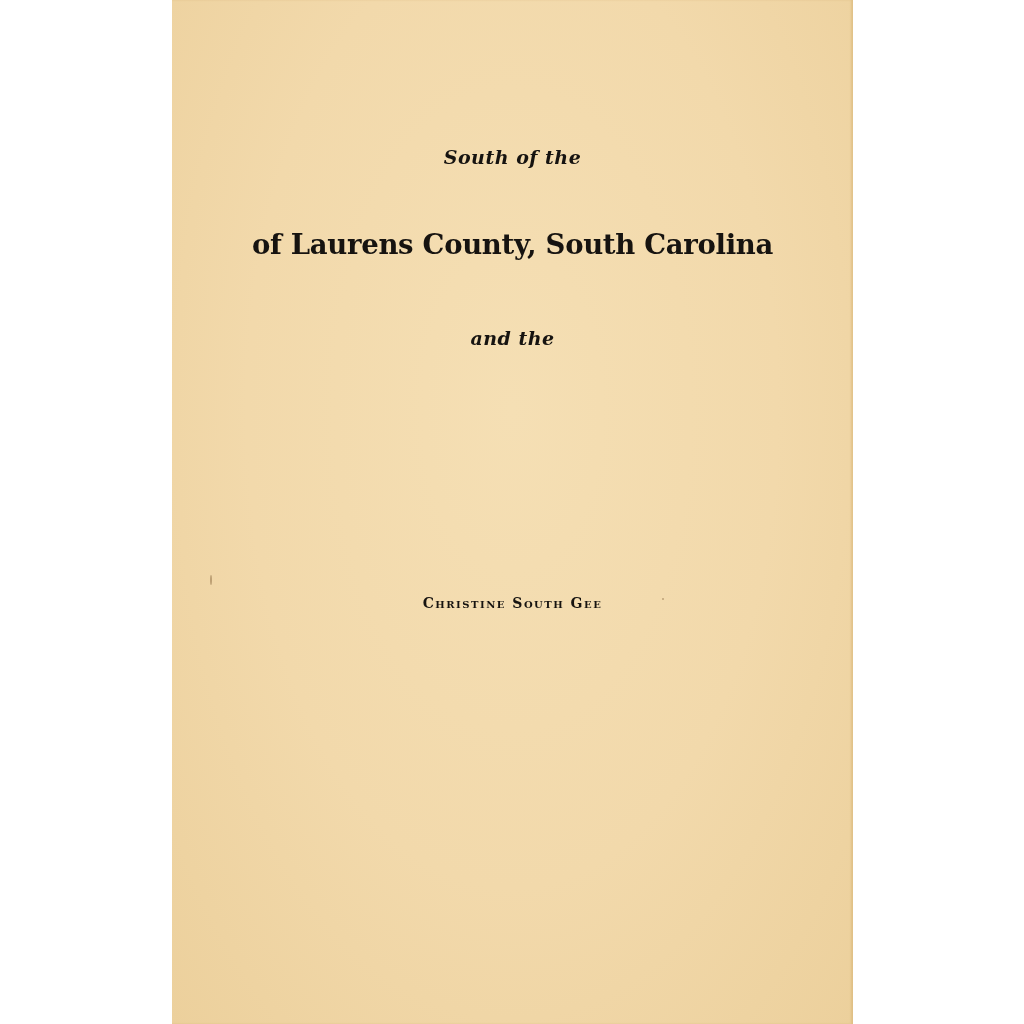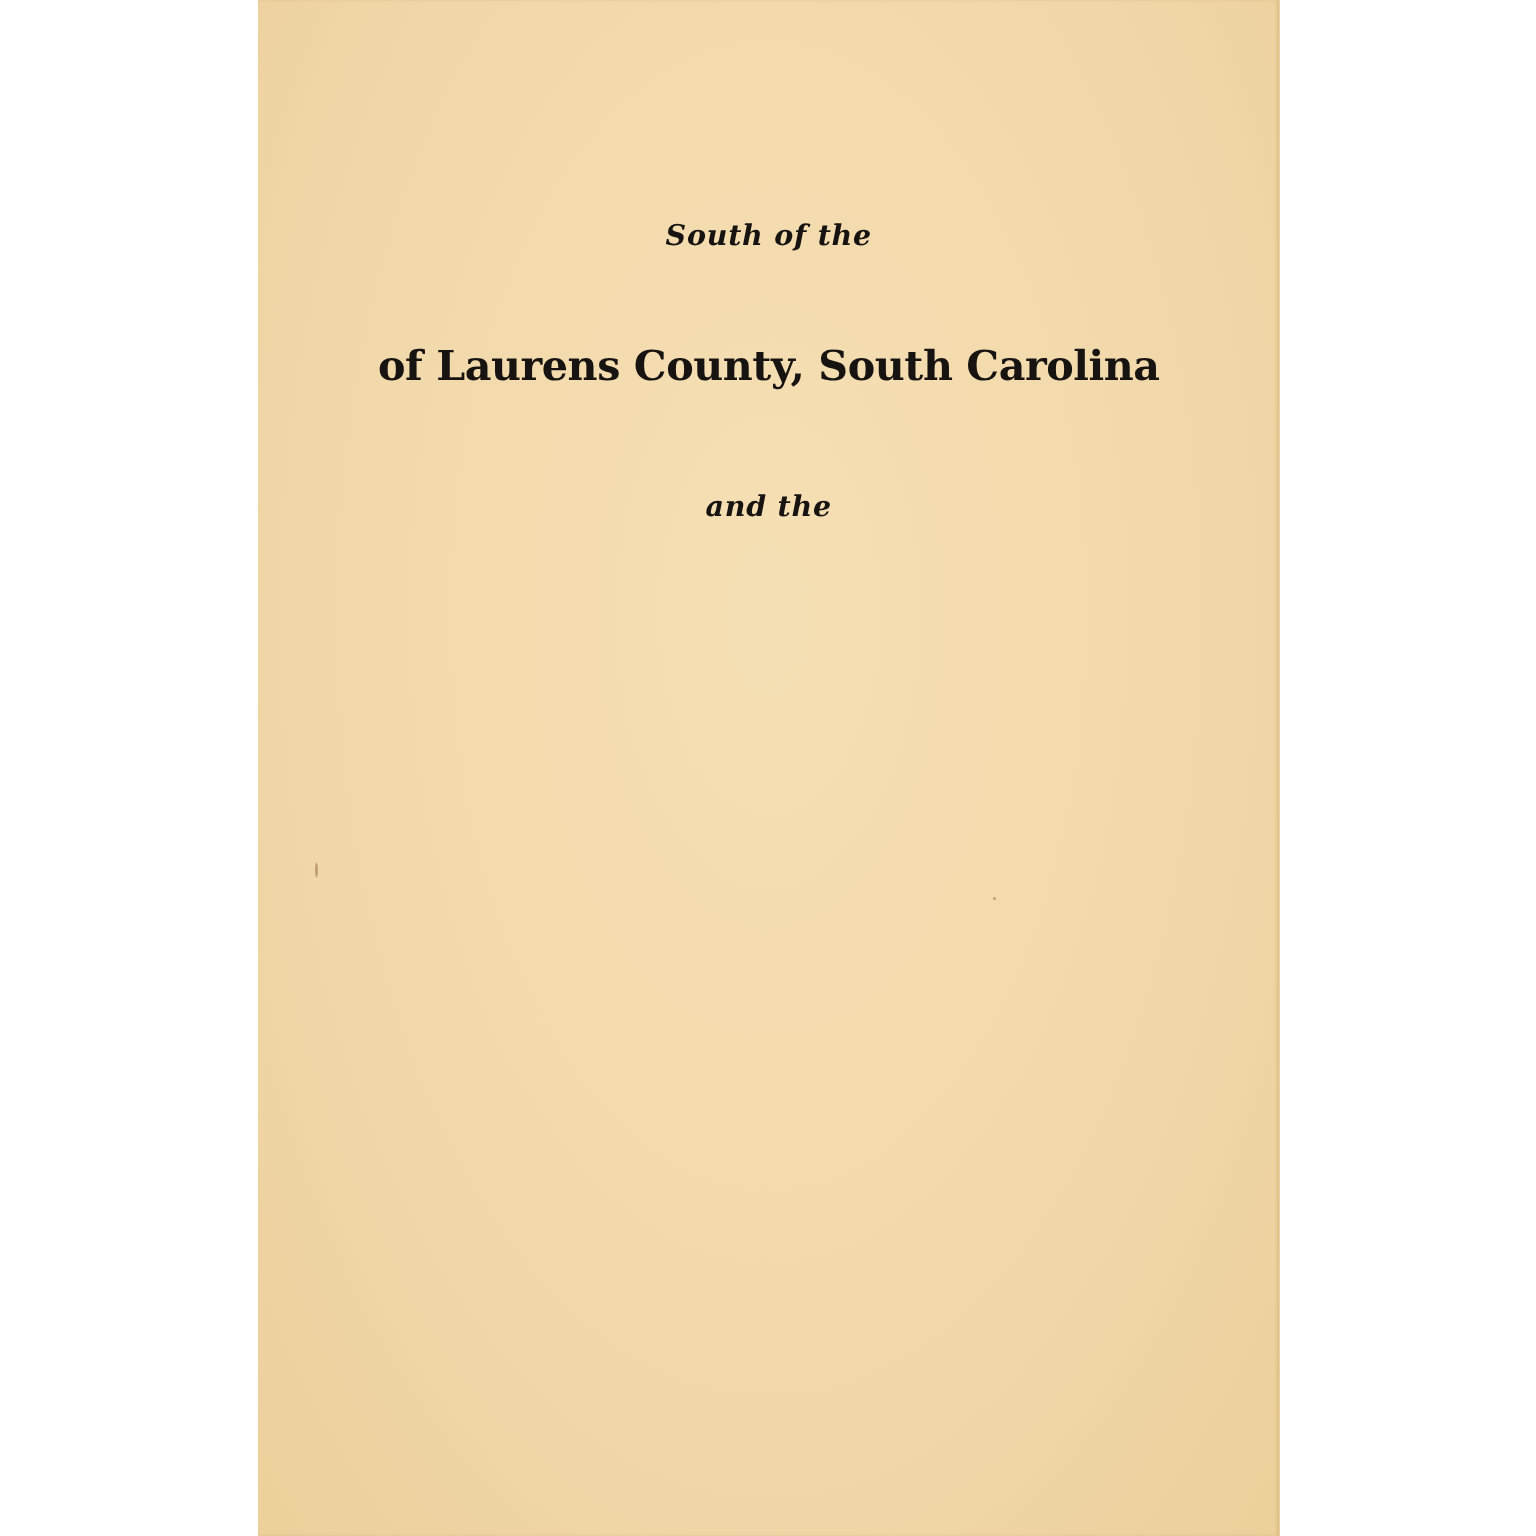--- a/index.html
+++ b/index.html
@@ -16,16 +16,17 @@
     .author { font-size: 14px; font-weight: bold; letter-spacing: 1.5px; font-variant: small-caps; }
     .speck { position: absolute; background: #8a6a40; border-radius: 50%; opacity: 0.5; }
   </style>
 </head>
 <body>
 
 <div class="page">
   <div class="line italic" style="top:146px;">South of the</div>
   <div class="line title" style="top:228px;text-align:center;">of Laurens County, South Carolina</div>
   <div class="line italic" style="top:288px;margin-top:39px;">and the</div>
+  <div class="line author" style="top:595px;">Christine South Gee</div>
 
   <div class="speck" style="left:38px; top:575px; width:2px; height:10px;"></div>
   <div class="speck" style="left:490px; top:598px; width:2px; height:2px;"></div>
 </div>
 
 </body></html>

